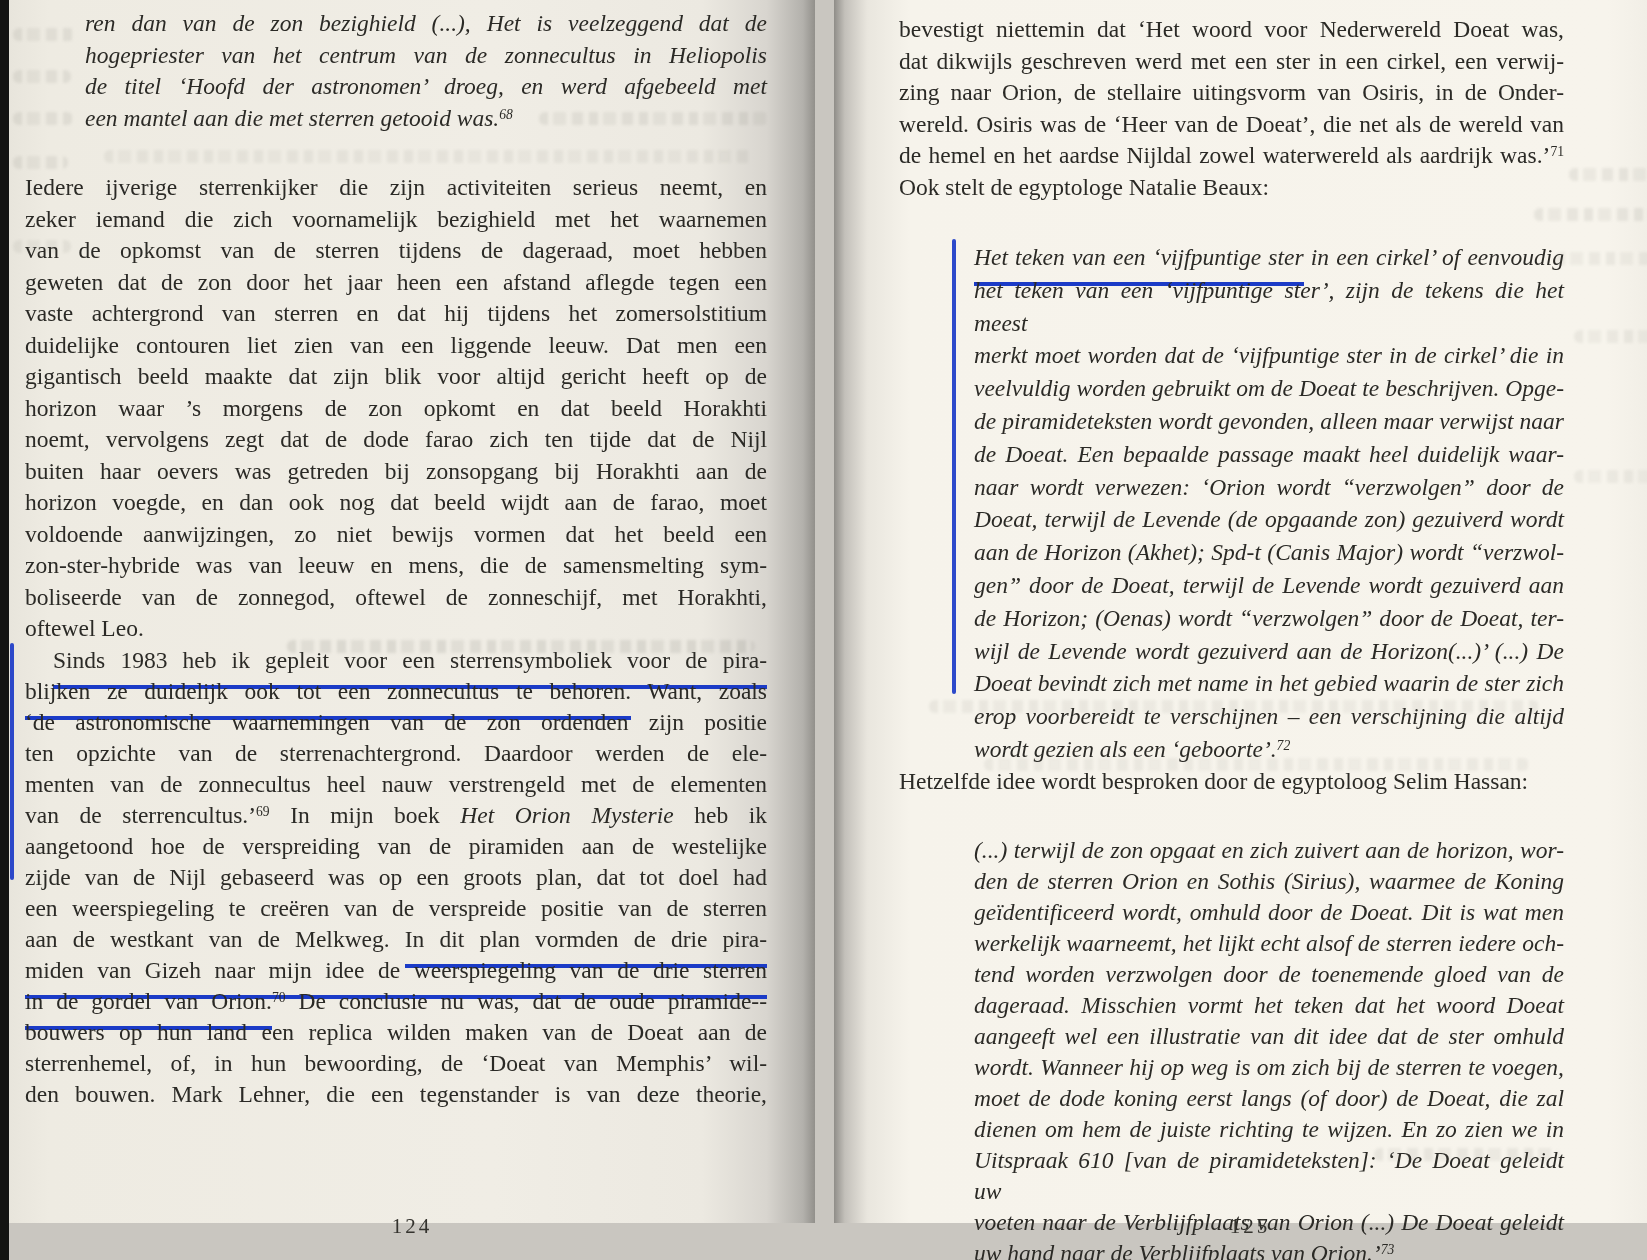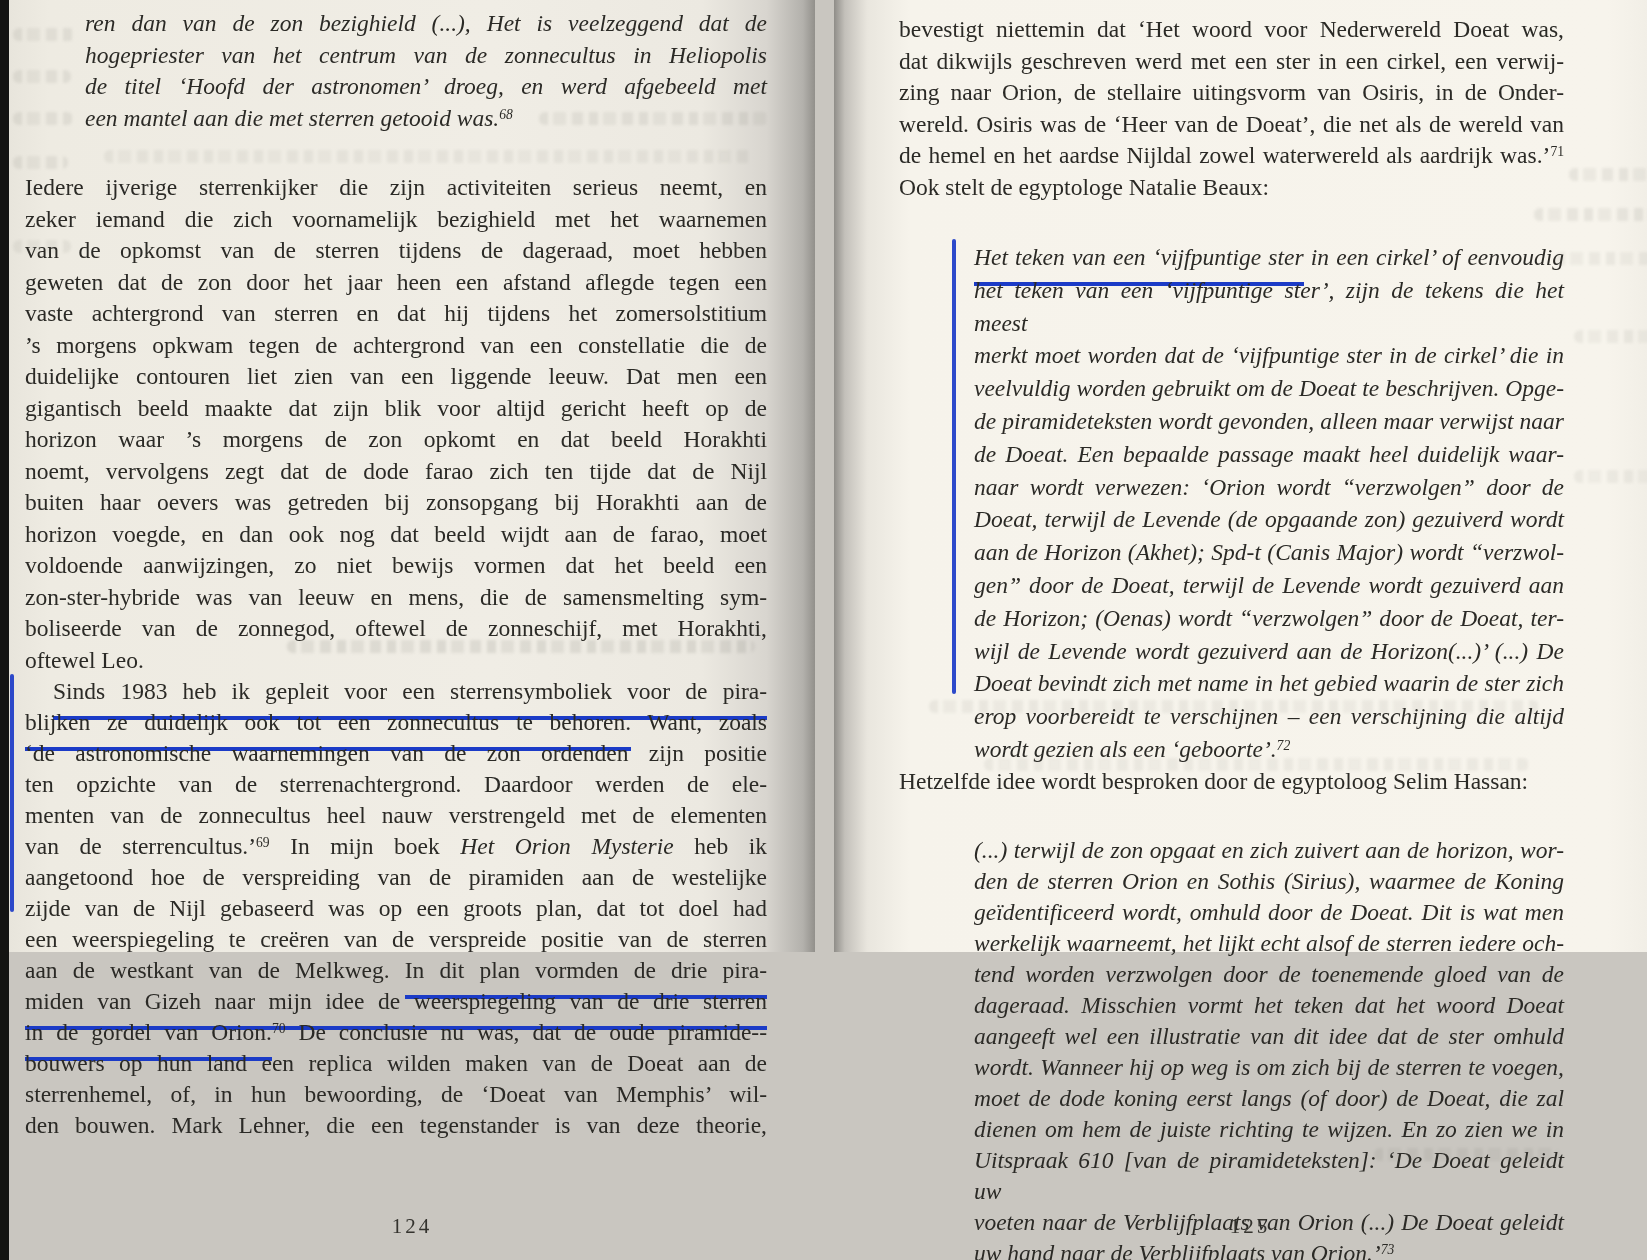--- a/index.html
+++ b/index.html
@@ -5,21 +5,21 @@
 <style>
   html,body{margin:0;padding:0;}
   body{
     width:1647px;height:1260px;position:relative;overflow:hidden;
     background:#c9c6c0;
     font-family:"Liberation Serif","DejaVu Serif",serif;
     color:#2b2a26;
     -webkit-font-smoothing:antialiased;
   }
   .edge-strip{position:absolute;left:0;top:0;width:9px;height:1260px;background:#141412;}
-  .page{position:absolute;top:0;height:952px;}
+  .page{position:absolute;top:0;height:1223px;}
   .page-left{
     left:9px;width:806px;
     background:linear-gradient(90deg,#e8e5dc 0%,#eeebe2 5%,#f0ede5 60%,#ece9e1 86%,#d8d5cf 94%,#b3b1ac 98.5%,#92908b 100%);
   }
   .page-right{
     left:834px;width:832px;
     background:linear-gradient(90deg,#8f8d88 0%,#c3c0ba 1.3%,#e9e6de 4%,#f6f3eb 9%,#f7f4ec 93%,#f0ede5 99%,#e6e3db 100%);
   }
   .content{position:absolute;}
   .page-left .content{left:16px;top:8px;width:742px;}
@@ -75,21 +75,20 @@
         <div class="line">hogepriester van het centrum van de zonnecultus in Heliopolis</div>
         <div class="line">de titel ‘Hoofd der astronomen’ droeg, en werd afgebeeld met</div>
         <div class="line nj">een mantel aan die met sterren getooid was.<sup>68</sup></div>
       </div>
       <div class="blk paragraph">
         <div class="line">Iedere ijverige sterrenkijker die zijn activiteiten serieus neemt, en</div>
         <div class="line">zeker iemand die zich voornamelijk bezighield met het waarnemen</div>
         <div class="line">van de opkomst van de sterren tijdens de dageraad, moet hebben</div>
         <div class="line">geweten dat de zon door het jaar heen een afstand aflegde tegen een</div>
         <div class="line">vaste achtergrond van sterren en dat hij tijdens het zomersolstitium</div>
-        <div class="line">’s morgens opkwam tegen de achtergrond van een constellatie die de</div>
         <div class="line">duidelijke contouren liet zien van een liggende leeuw. Dat men een</div>
         <div class="line">gigantisch beeld maakte dat zijn blik voor altijd gericht heeft op de</div>
         <div class="line">horizon waar ’s morgens de zon opkomt en dat beeld Horakhti</div>
         <div class="line">noemt, vervolgens zegt dat de dode farao zich ten tijde dat de Nijl</div>
         <div class="line">buiten haar oevers was getreden bij zonsopgang bij Horakhti aan de</div>
         <div class="line">horizon voegde, en dan ook nog dat beeld wijdt aan de farao, moet</div>
         <div class="line">voldoende aanwijzingen, zo niet bewijs vormen dat het beeld een</div>
         <div class="line">zon-ster-hybride was van leeuw en mens, die de samensmelting sym-</div>
         <div class="line">boliseerde van de zonnegod, oftewel de zonneschijf, met Horakhti,</div>
         <div class="line nj">oftewel Leo.</div>

